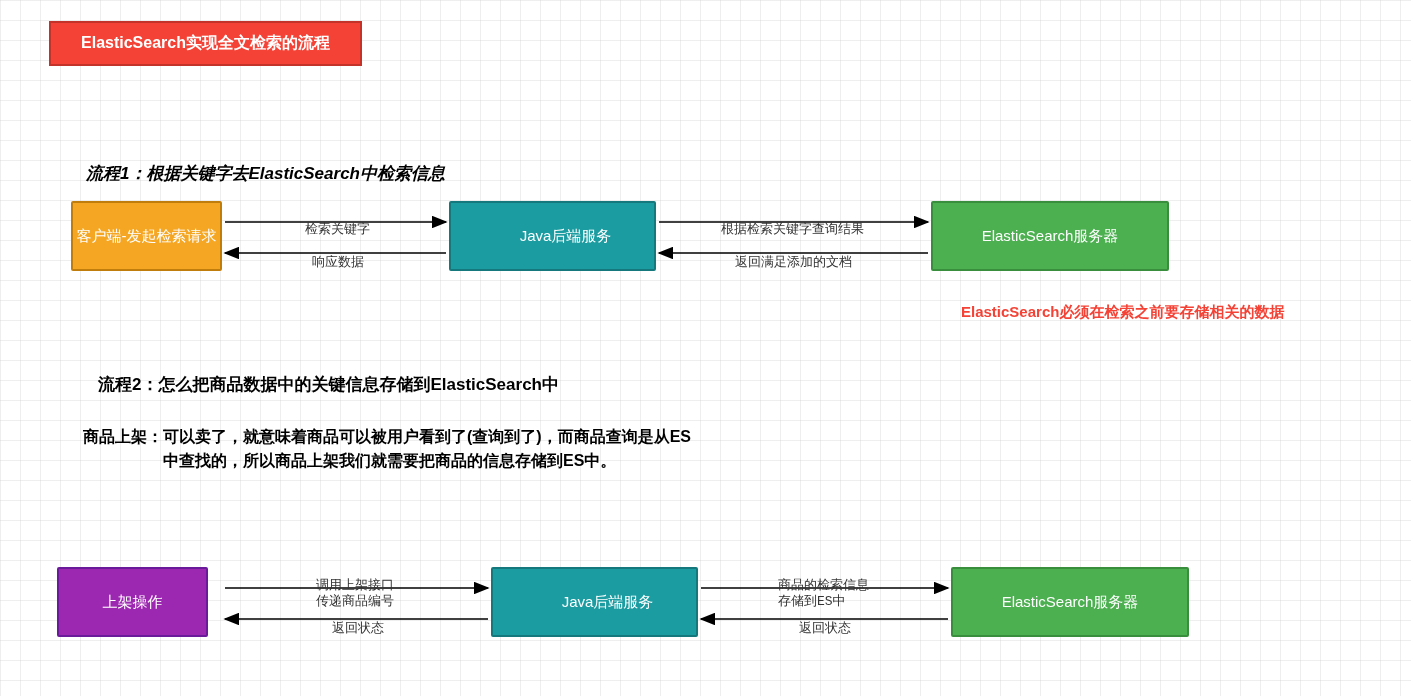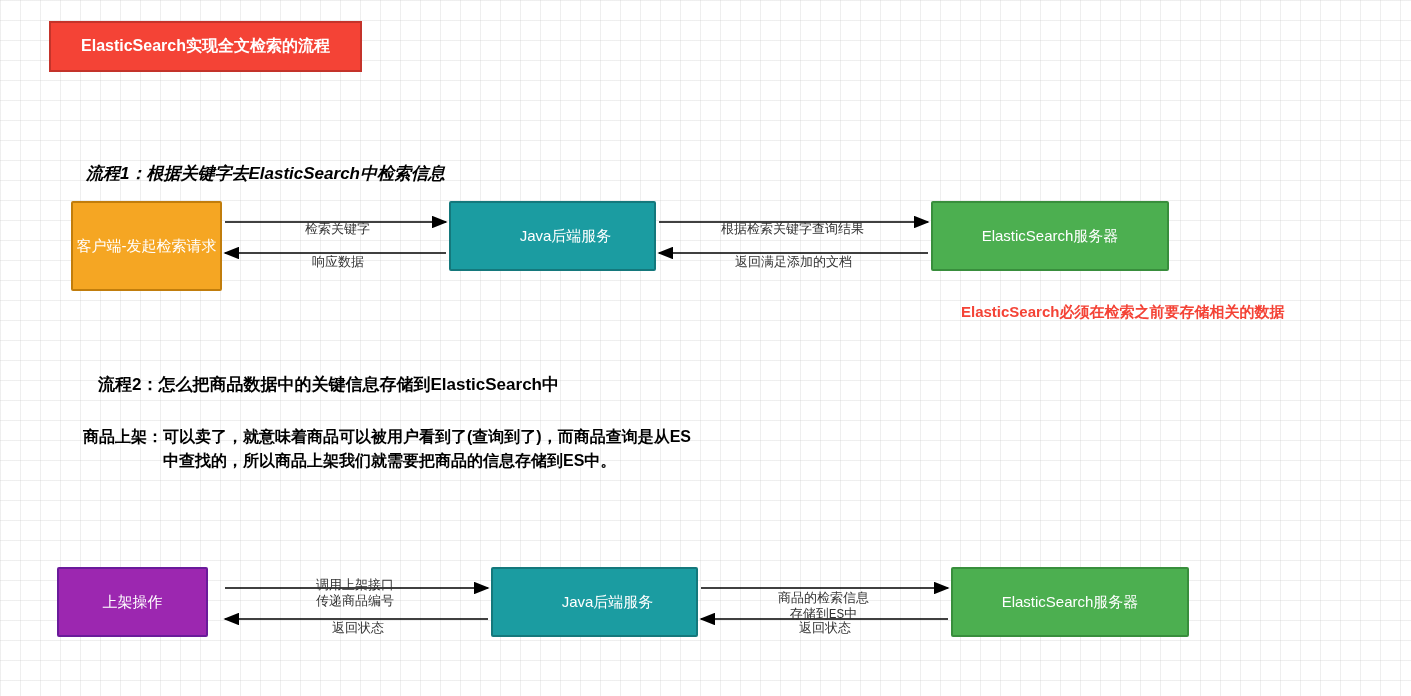--- a/index.html
+++ b/index.html
@@ -13,21 +13,21 @@
         linear-gradient(rgba(200,200,200,0.3) 1px, transparent 1px),
         linear-gradient(90deg, rgba(200,200,200,0.3) 1px, transparent 1px);
       background-size: 20px 20px;
       overflow: hidden;
     }
     .title-box {
       position: absolute;
       left: 49px;
       top: 21px;
       width: 313px;
-      height: 51px;
+      height: 45px;
       background: #f44336;
       border: 2px solid #c4332a;
       color: #fff;
       font-size: 16px;
       font-weight: bold;
       display: flex;
       align-items: center;
       justify-content: center;
     }
     .heading {
@@ -83,21 +83,21 @@
     .arrow-line { stroke: #000; stroke-width: 1.6; fill: none; }
     .arrow-head { fill: #000; }
   </style>
 </head>
 <body>
 
 <div class="title-box">ElasticSearch实现全文检索的流程</div>
 
 <div class="heading" style="left:86px; top:162px;font-style:italic;">流程1：根据关键字去ElasticSearch中检索信息</div>
 
-<div class="node node-orange" style="left:71px; top:201px; width:151px; height:90px;">客户端-发起检索请求</div>
+<div class="node node-orange" style="left:71px; top:201px; width:151px; height:70px;">客户端-发起检索请求</div>
 
 <div class="node node-teal" style="left:449px; top:201px; width:207px; height:70px;">Java后端服务</div>
 
 <div class="node node-green" style="left:931px; top:201px; width:238px; height:70px;">ElasticSearch服务器</div>
 
 <div class="note-red" style="left:953px; top:303px;margin-left:8px;">ElasticSearch必须在检索之前要存储相关的数据</div>
 
 <div class="heading" style="left:98px; top:351px;margin-top:22px;">流程2：怎么把商品数据中的关键信息存储到ElasticSearch中</div>
 
 <div class="subtext" style="left:83px; top:425px; white-space:pre;">商品上架：可以卖了，就意味着商品可以被用户看到了(查询到了)，而商品查询是从ES
@@ -134,15 +134,15 @@
 </svg>
 
 <div class="arrow-label" style="left:305px; top:222px;">检索关键字</div>
 <div class="arrow-label" style="left:312px; top:255px;">响应数据</div>
 <div class="arrow-label" style="left:721px; top:222px;">根据检索关键字查询结果</div>
 <div class="arrow-label" style="left:735px; top:255px;">返回满足添加的文档</div>
 
 <div class="arrow-label" style="left:316px; top:578px; white-space:pre; text-align:center;">调用上架接口
 传递商品编号</div>
 <div class="arrow-label" style="left:332px; top:621px;">返回状态</div>
-<div class="arrow-label" style="left:778px; top:578px; white-space:pre; text-align:center;margin-top:13px;">商品的检索信息
+<div class="arrow-label" style="left:778px; top:578px; white-space:pre; text-align:left;">商品的检索信息
 存储到ES中</div>
 <div class="arrow-label" style="left:799px; top:621px;">返回状态</div>
 
 </body></html>

